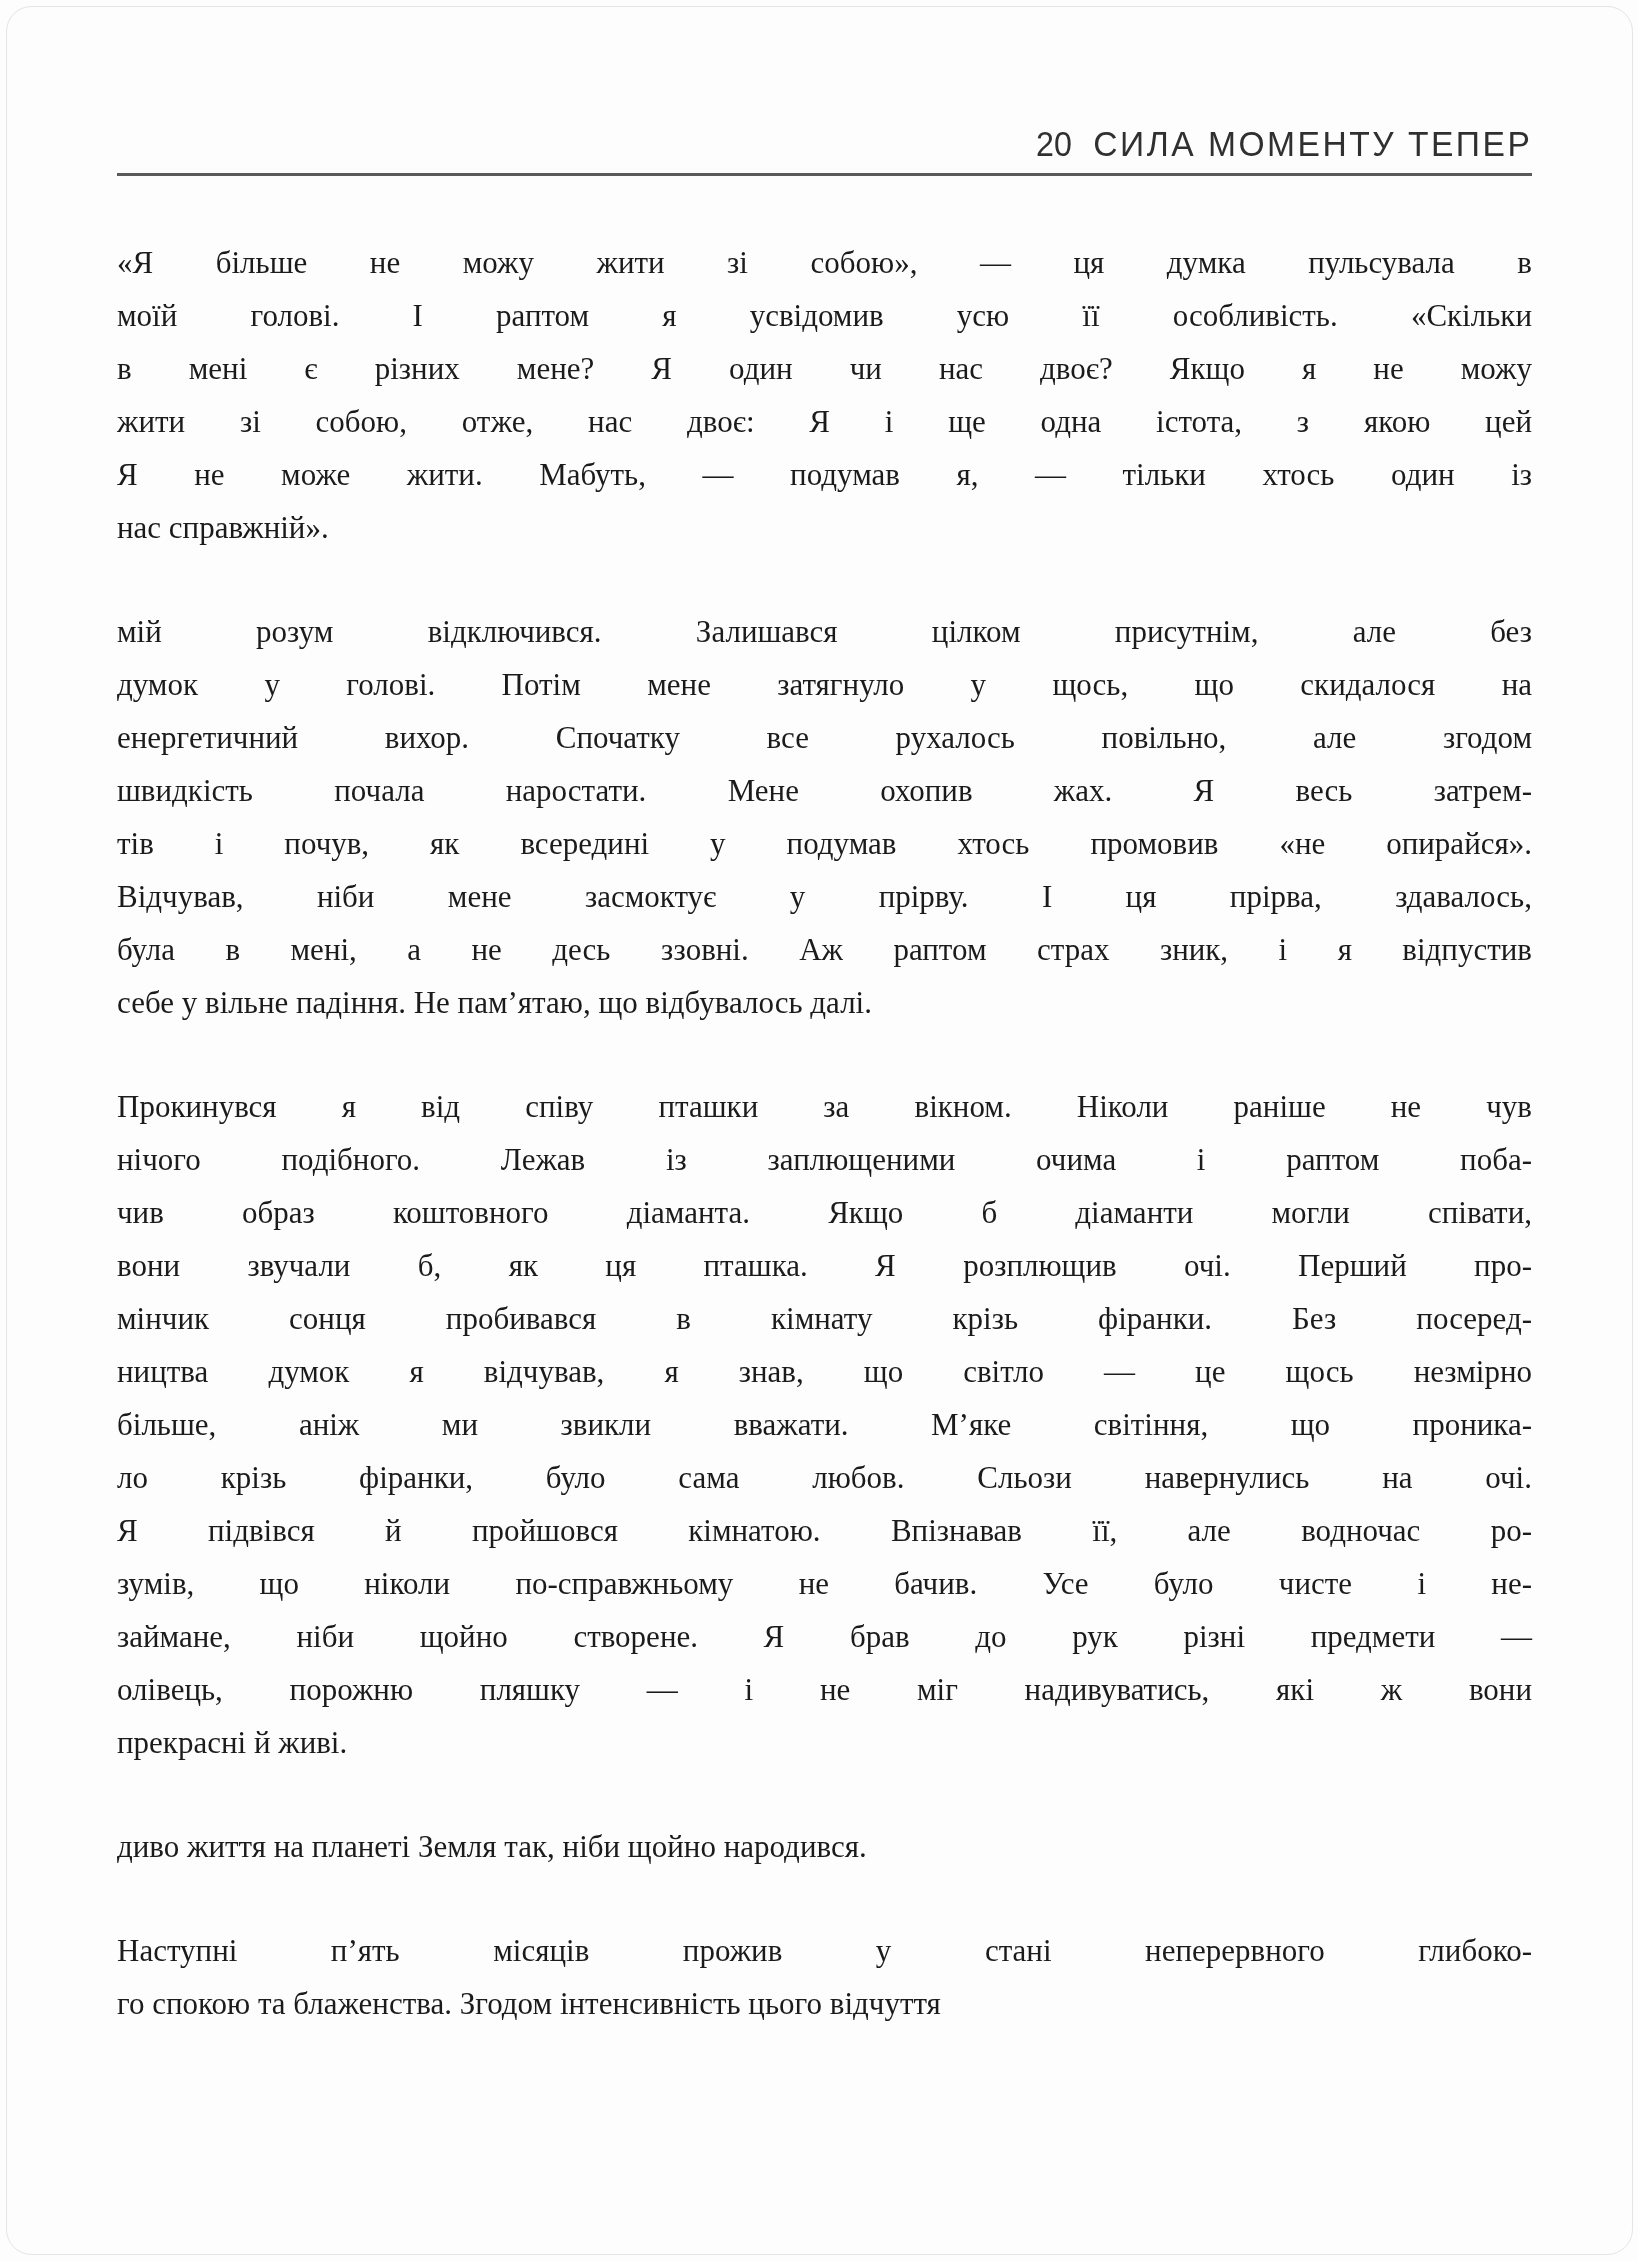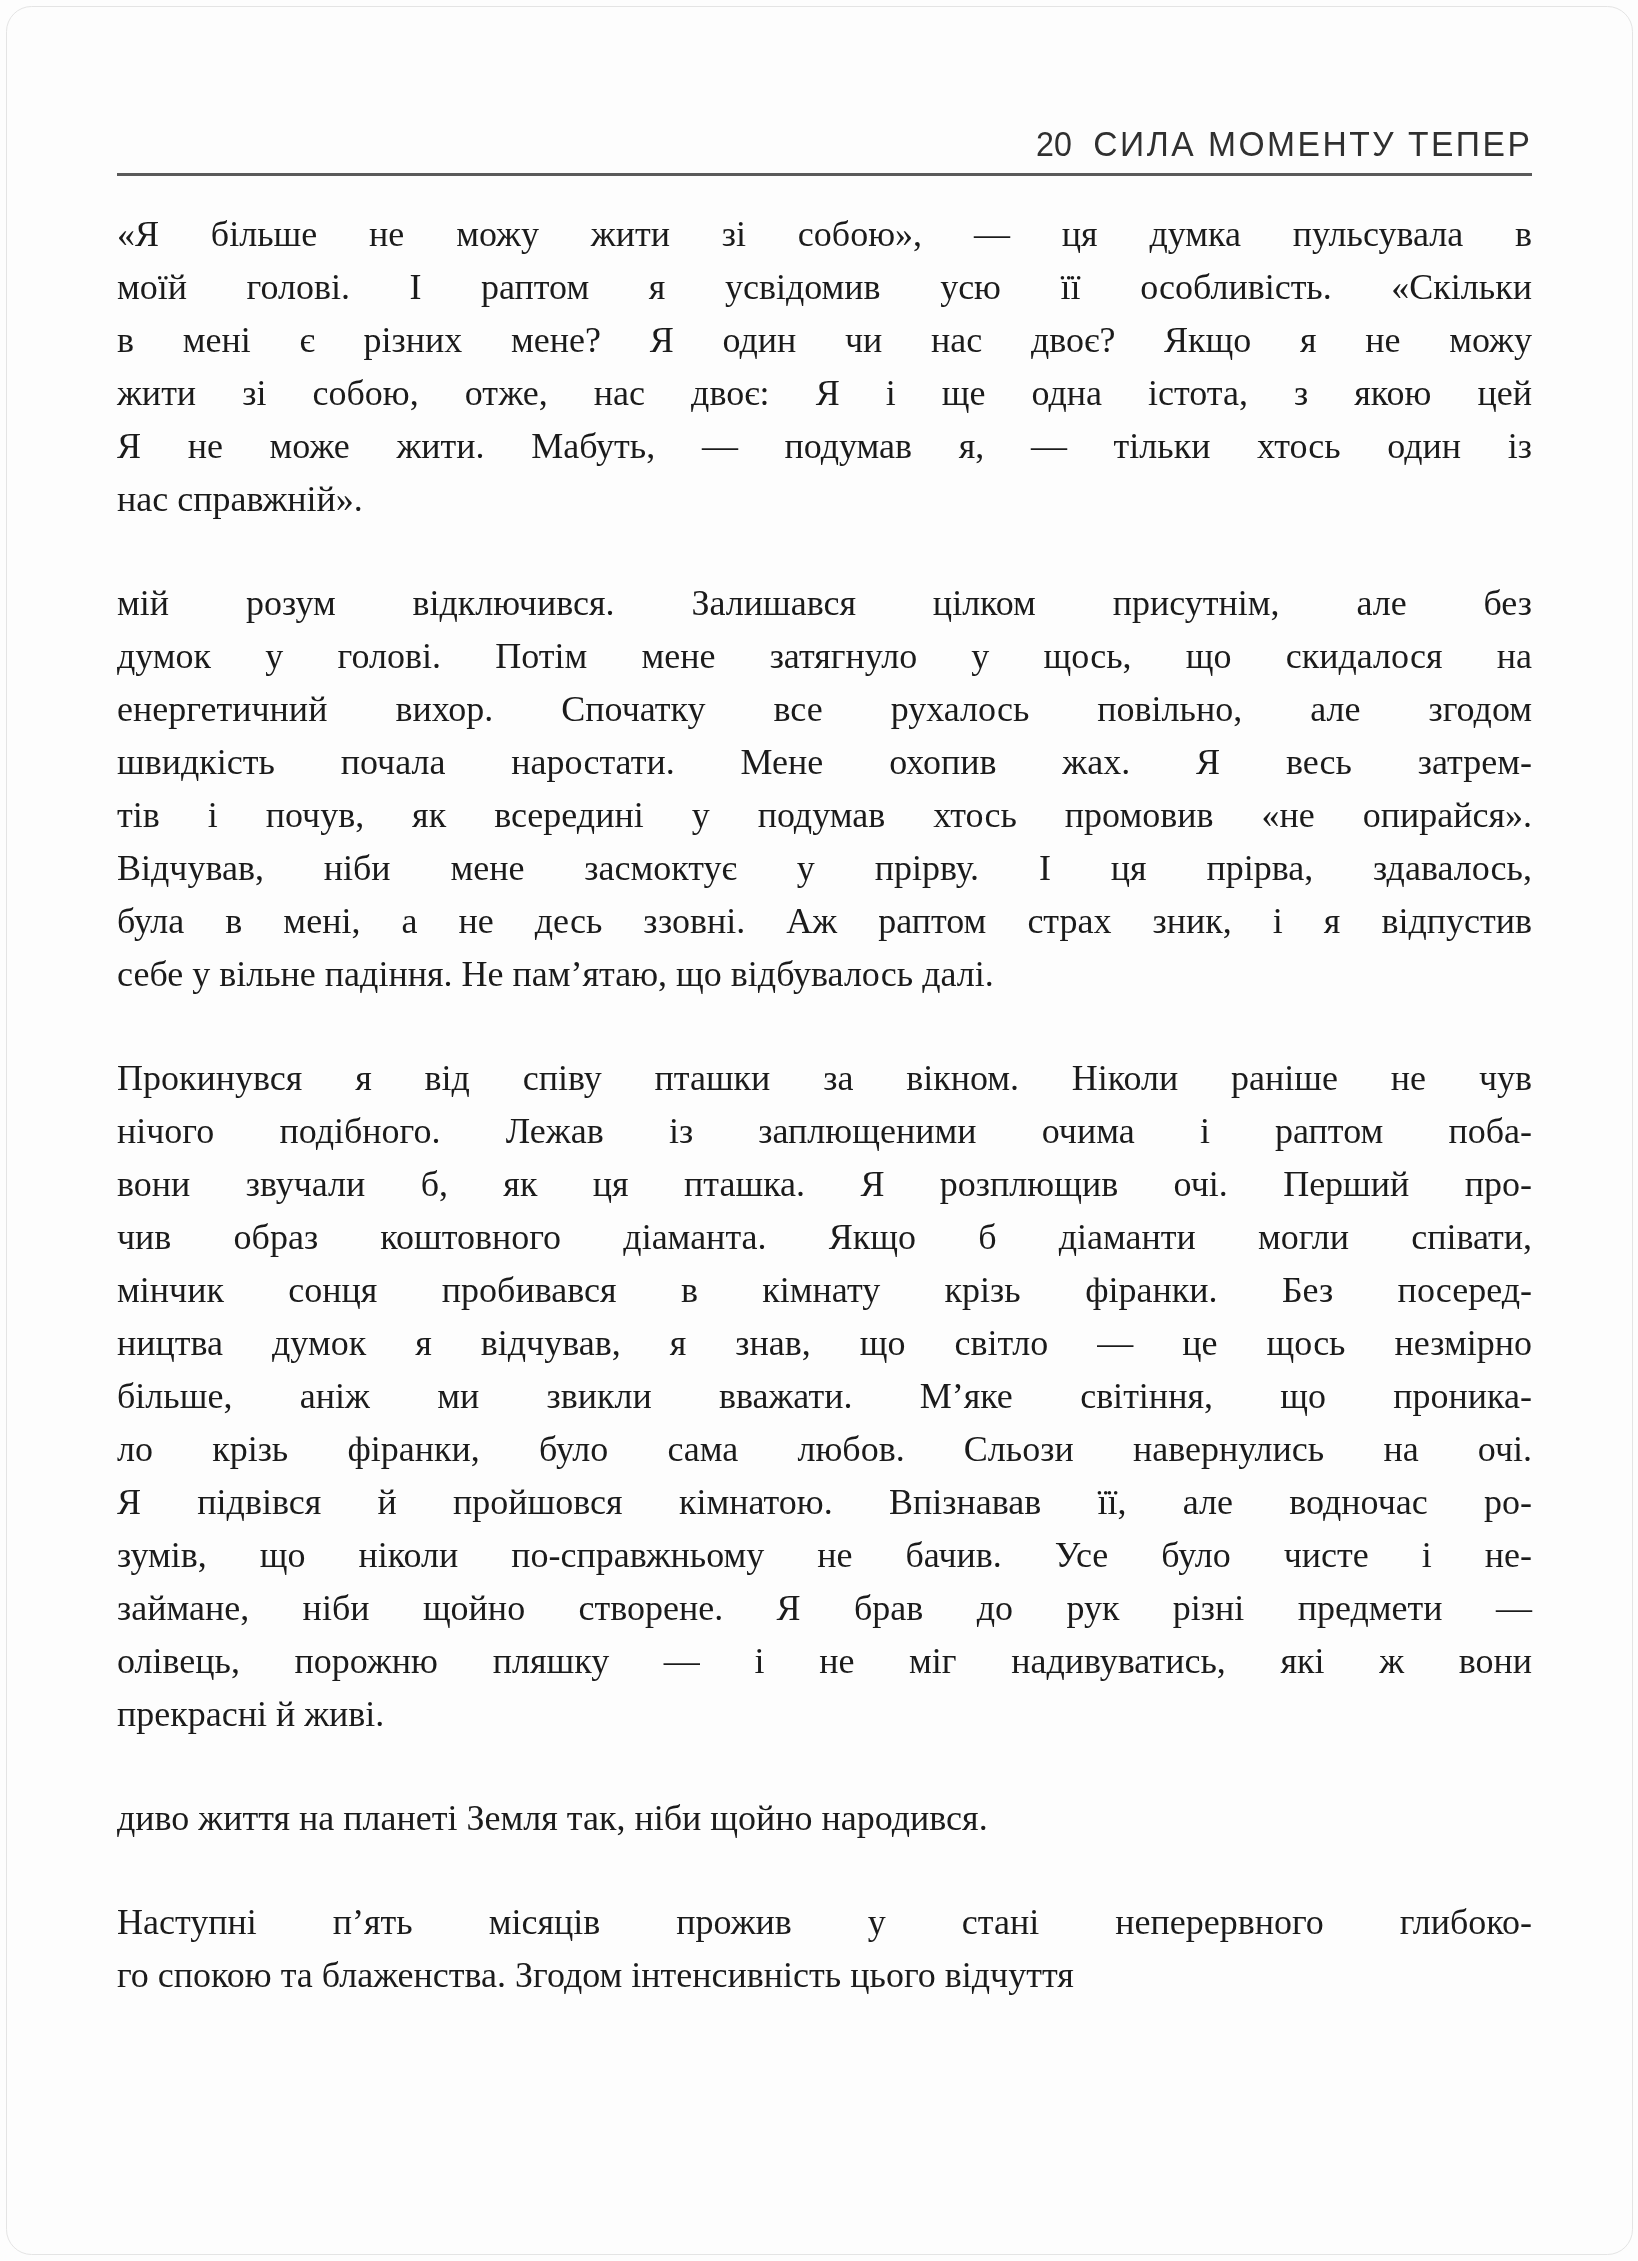--- a/index.html
+++ b/index.html
@@ -50,22 +50,22 @@
     transform: scaleX(0.96);
     transform-origin: right bottom;
   }
   .header-rule {
     margin-top: 12px;
     height: 2.6px;
     background: #5a5a5a;
     border: none;
   }
   .body-text {
-    margin-top: 32px;
-    font-size: 36px;
+    margin-top: 60px;
+    font-size: 31px;
     line-height: 53px;
   }
   .para {
     margin: 0 0 51px 0;
   }
   .para:last-child { margin-bottom: 0; }
   .line {
     display: block;
     text-align: justify;
     text-align-last: justify;
@@ -101,22 +101,22 @@
           <span class="line">енергетичний вихор. Спочатку все рухалось повільно, але згодом</span>
           <span class="line">швидкість почала наростати. Мене охопив жах. Я весь затрем-</span>
           <span class="line">тів і почув, як всередині у подумав хтось промовив «не опирайся».</span>
           <span class="line">Відчував, ніби мене засмоктує у прірву. І ця прірва, здавалось,</span>
           <span class="line">була в мені, а не десь ззовні. Аж раптом страх зник, і я відпустив</span>
           <span class="line last">себе у вільне падіння. Не пам’ятаю, що відбувалось далі.</span>
         </p>
         <p class="para">
           <span class="line">Прокинувся я від співу пташки за вікном. Ніколи раніше не чув</span>
           <span class="line">нічого подібного. Лежав із заплющеними очима і раптом поба-</span>
+          <span class="line">чив образ коштовного діаманта. Якщо б діаманти могли співати,</span>
           <span class="line">вони звучали б, як ця пташка. Я розплющив очі. Перший про-</span>
-          <span class="line">чив образ коштовного діаманта. Якщо б діаманти могли співати,</span>
           <span class="line">мінчик сонця пробивався в кімнату крізь фіранки. Без посеред-</span>
           <span class="line">ництва думок я відчував, я знав, що світло — це щось незмірно</span>
           <span class="line">більше, аніж ми звикли вважати. М’яке світіння, що проника-</span>
           <span class="line">ло крізь фіранки, було сама любов. Сльози навернулись на очі.</span>
           <span class="line">Я підвівся й пройшовся кімнатою. Впізнавав її, але водночас ро-</span>
           <span class="line">зумів, що ніколи по-справжньому не бачив. Усе було чисте і не-</span>
           <span class="line">займане, ніби щойно створене. Я брав до рук різні предмети —</span>
           <span class="line">олівець, порожню пляшку — і не міг надивуватись, які ж вони</span>
           <span class="line last">прекрасні й живі.</span>
         </p>

